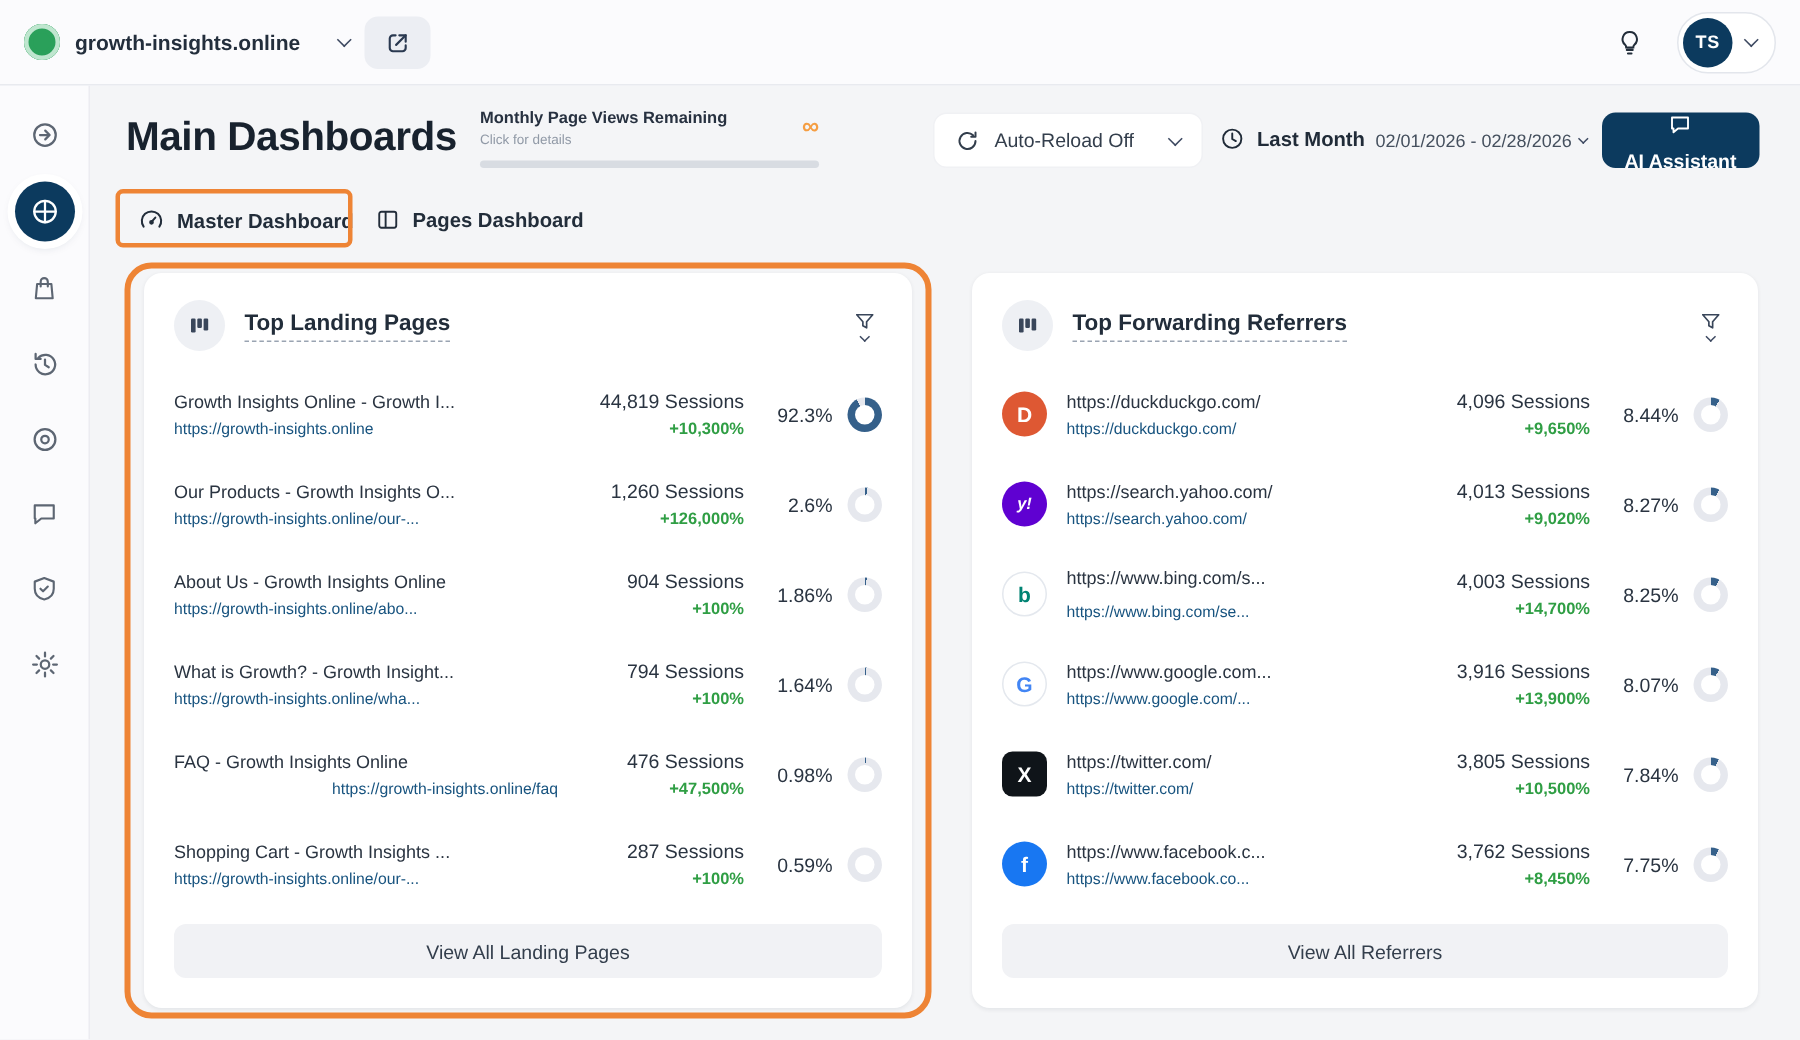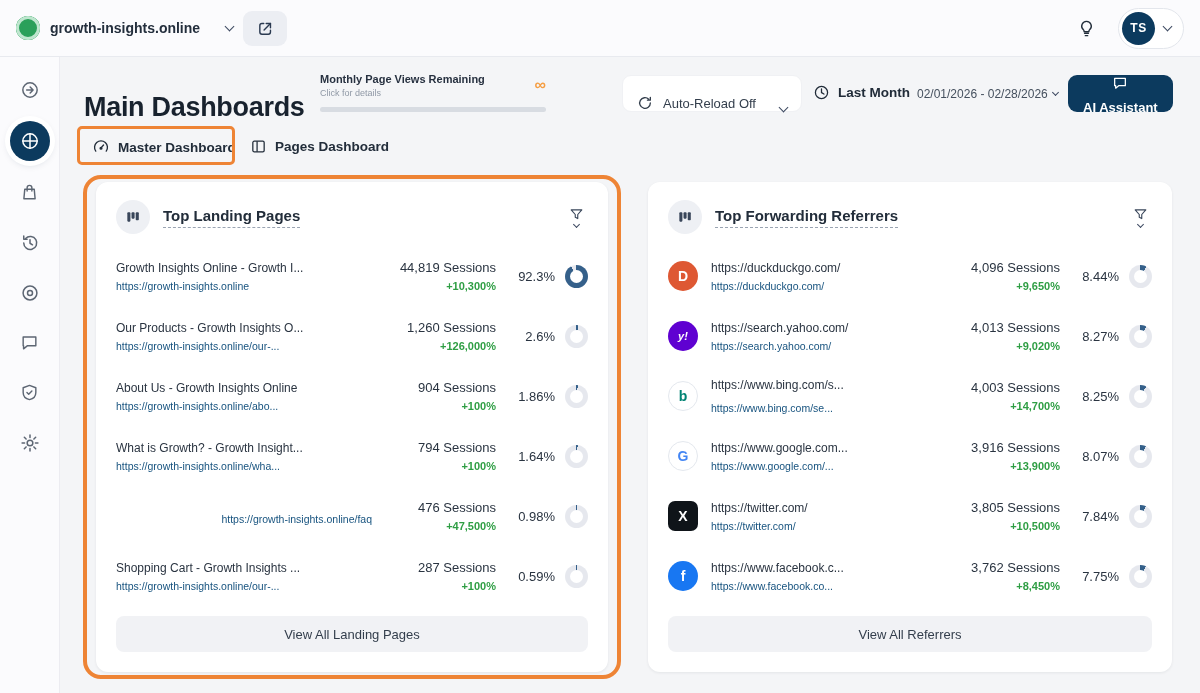--- a/index.html
+++ b/index.html
@@ -20,28 +20,28 @@
   .bulb-btn{background:none;border:none;cursor:pointer}
   .avatar-wrap{display:flex;align-items:center;gap:9px;border:1px solid #e3e6ec;background:#fff;border-radius:22px;padding:3px 12px 3px 3px;cursor:pointer}
   .avatar{width:33px;height:33px;border-radius:50%;background:#0c3a5e;color:#fff;font-size:12px;font-weight:700;display:flex;align-items:center;justify-content:center;letter-spacing:.5px}
 
   
   .sidebar{position:absolute;top:57px;left:0;width:60px;bottom:0;background:#fbfbfd;border-right:1px solid #ececf1;display:flex;flex-direction:column;align-items:center;padding-top:14px;gap:13px;z-index:4}
   .side-item{width:37px;height:37px;display:flex;align-items:center;justify-content:center;border-radius:10px;cursor:pointer}
   .side-item.active{background:#0c3a5e;border-radius:50%;width:40px;height:40px;box-shadow:0 0 0 5px #fff,0 2px 8px rgba(13,44,76,.28)}
 
   
-  .page-title{position:absolute;left:84px;top:92px;font-size:27px;font-weight:700;color:#18222e;letter-spacing:-.3px}
+  .page-title{position:absolute;left:84px;top:76px;font-size:27px;font-weight:700;color:#18222e;letter-spacing:-.3px}
   .pv-block{position:absolute;left:320px;top:73px;width:226px}
   .pv-top{display:flex;justify-content:space-between;align-items:center}
   .pv-label{font-size:11px;font-weight:700;color:#273140}
   .pv-sub{font-size:9px;color:#9099a6;margin-top:3px}
   .pv-inf{font-size:16px;font-weight:700;line-height:.9}
   .pv-bar{margin-top:9px;height:5px;background:#d8dce2;border-radius:3px}
-  .reload-btn{position:absolute;left:622px;top:75px;height:37px;background:#fff;border:1px solid #f0f1f4;border-radius:9px;display:flex;align-items:flex-end;gap:10px;padding:0 14px;font-size:13px;color:#333e4c;cursor:pointer;font-family:inherit}
+  .reload-btn{position:absolute;left:622px;top:75px;height:37px;background:#fff;border:1px solid #f0f1f4;border-radius:9px;display:flex;align-items:center;gap:10px;padding:0 14px;font-size:13px;color:#333e4c;cursor:pointer;font-family:inherit}
   .period{position:absolute;left:813px;top:84px;display:flex;align-items:center;gap:8px;font-size:13.5px;font-weight:700;color:#202b38}
   .daterange{position:absolute;left:917px;top:87px;font-size:12px;color:#45505e;display:flex;gap:5px;align-items:center;cursor:pointer}
   .ai-btn{position:absolute;left:1068px;top:75px;height:37px;background:#0c3a5e;border:none;border-radius:9px;color:#fff;display:flex;align-items:center;gap:9px;padding:0 15px;font-size:13px;font-weight:700;cursor:pointer;font-family:inherit}
 
   
   .tab{position:absolute;display:flex;align-items:center;gap:8px;font-size:13.5px;font-weight:600;color:#222d3a;cursor:pointer}
   .tab-master{left:92px;top:138px}
   .tab-pages{left:250px;top:138px}
 
   
@@ -318,20 +318,21 @@
       <div class="sess-chg pos" style="color: rgb(47, 158, 68);">+100%</div>
     </div>
     <div class="row-pct">
       <span class="pct-t">1.64%</span>
       <span class="donut" style="background: conic-gradient(rgb(53, 96, 138) 1.64%, rgb(230, 232, 238) 0deg);"></span>
     </div>
   </div>
 
   <div class="row">
     <div class="row-main">
+      <div class="row-title">FAQ - Growth Insights Online</div>
       <div class="row-url link" style="color: rgb(23, 83, 127); text-align: right;">https://growth-insights.online/faq</div>
     </div>
     <div class="row-sess">
       <div class="sess-n">476 Sessions</div>
       <div class="sess-chg pos" style="color: rgb(47, 158, 68);">+47,500%</div>
     </div>
     <div class="row-pct">
       <span class="pct-t">0.98%</span>
       <span class="donut" style="background: conic-gradient(rgb(53, 96, 138) 0.98%, rgb(230, 232, 238) 0deg);"></span>
     </div>

